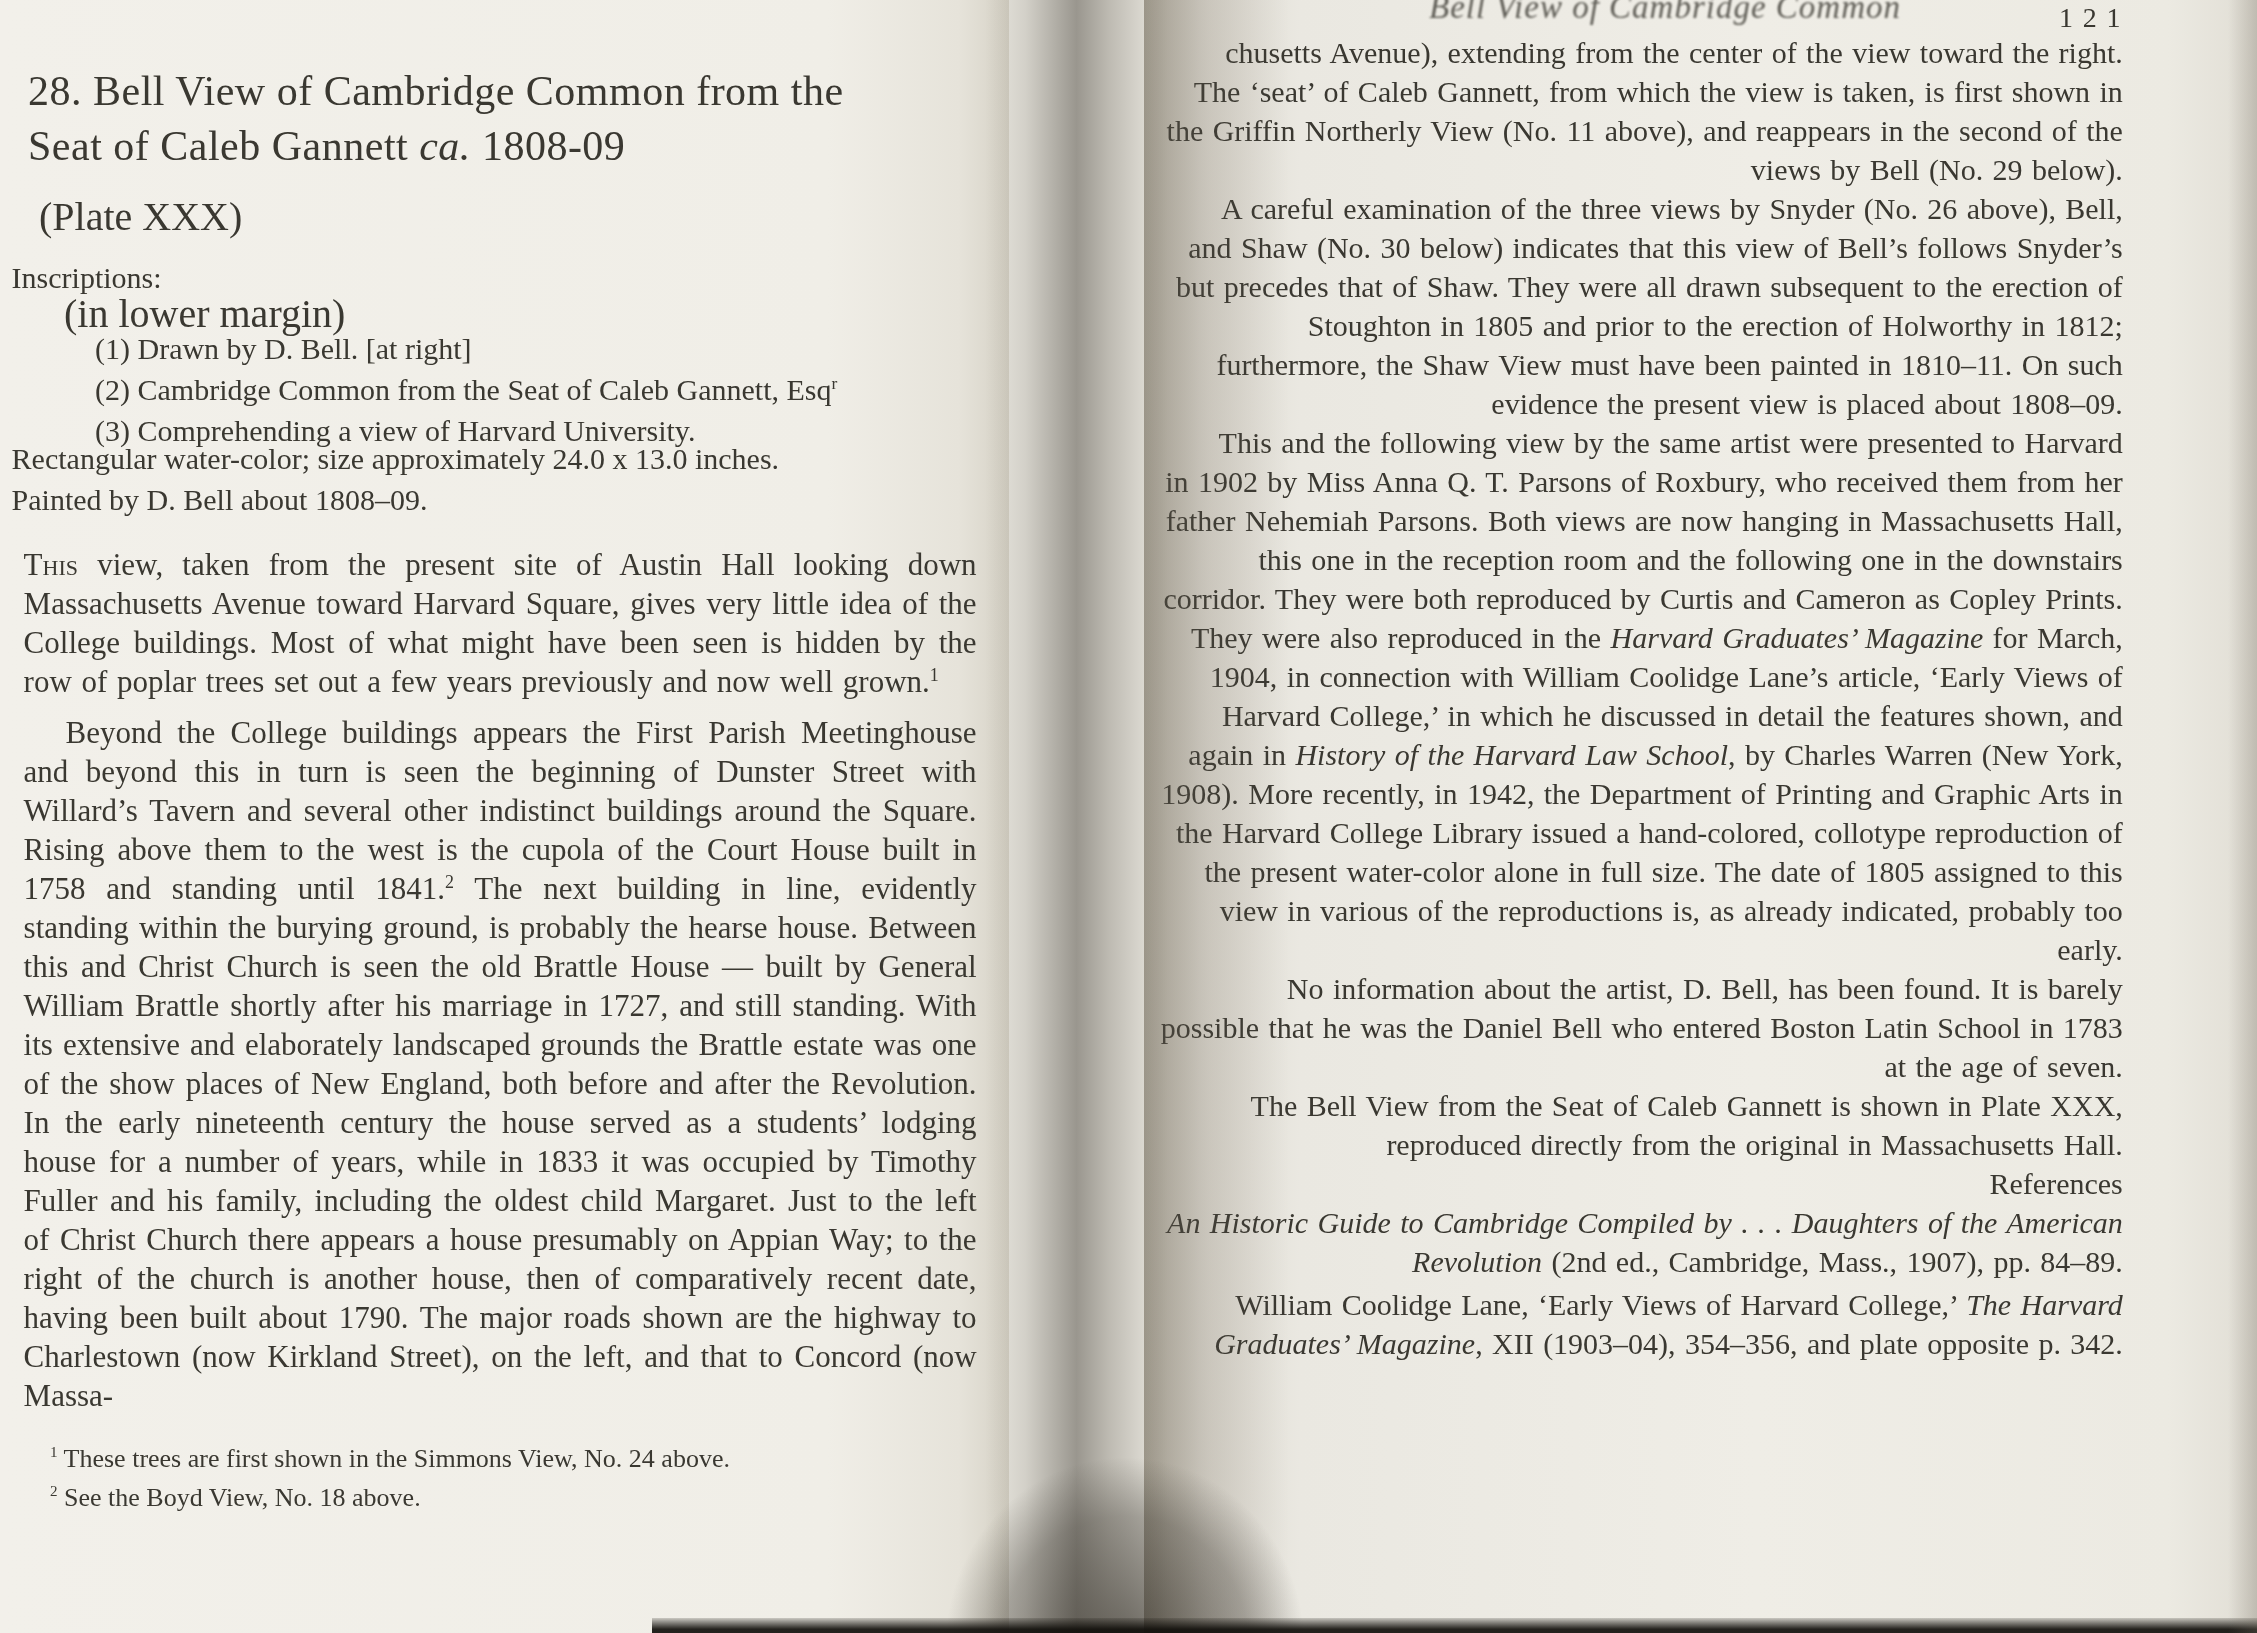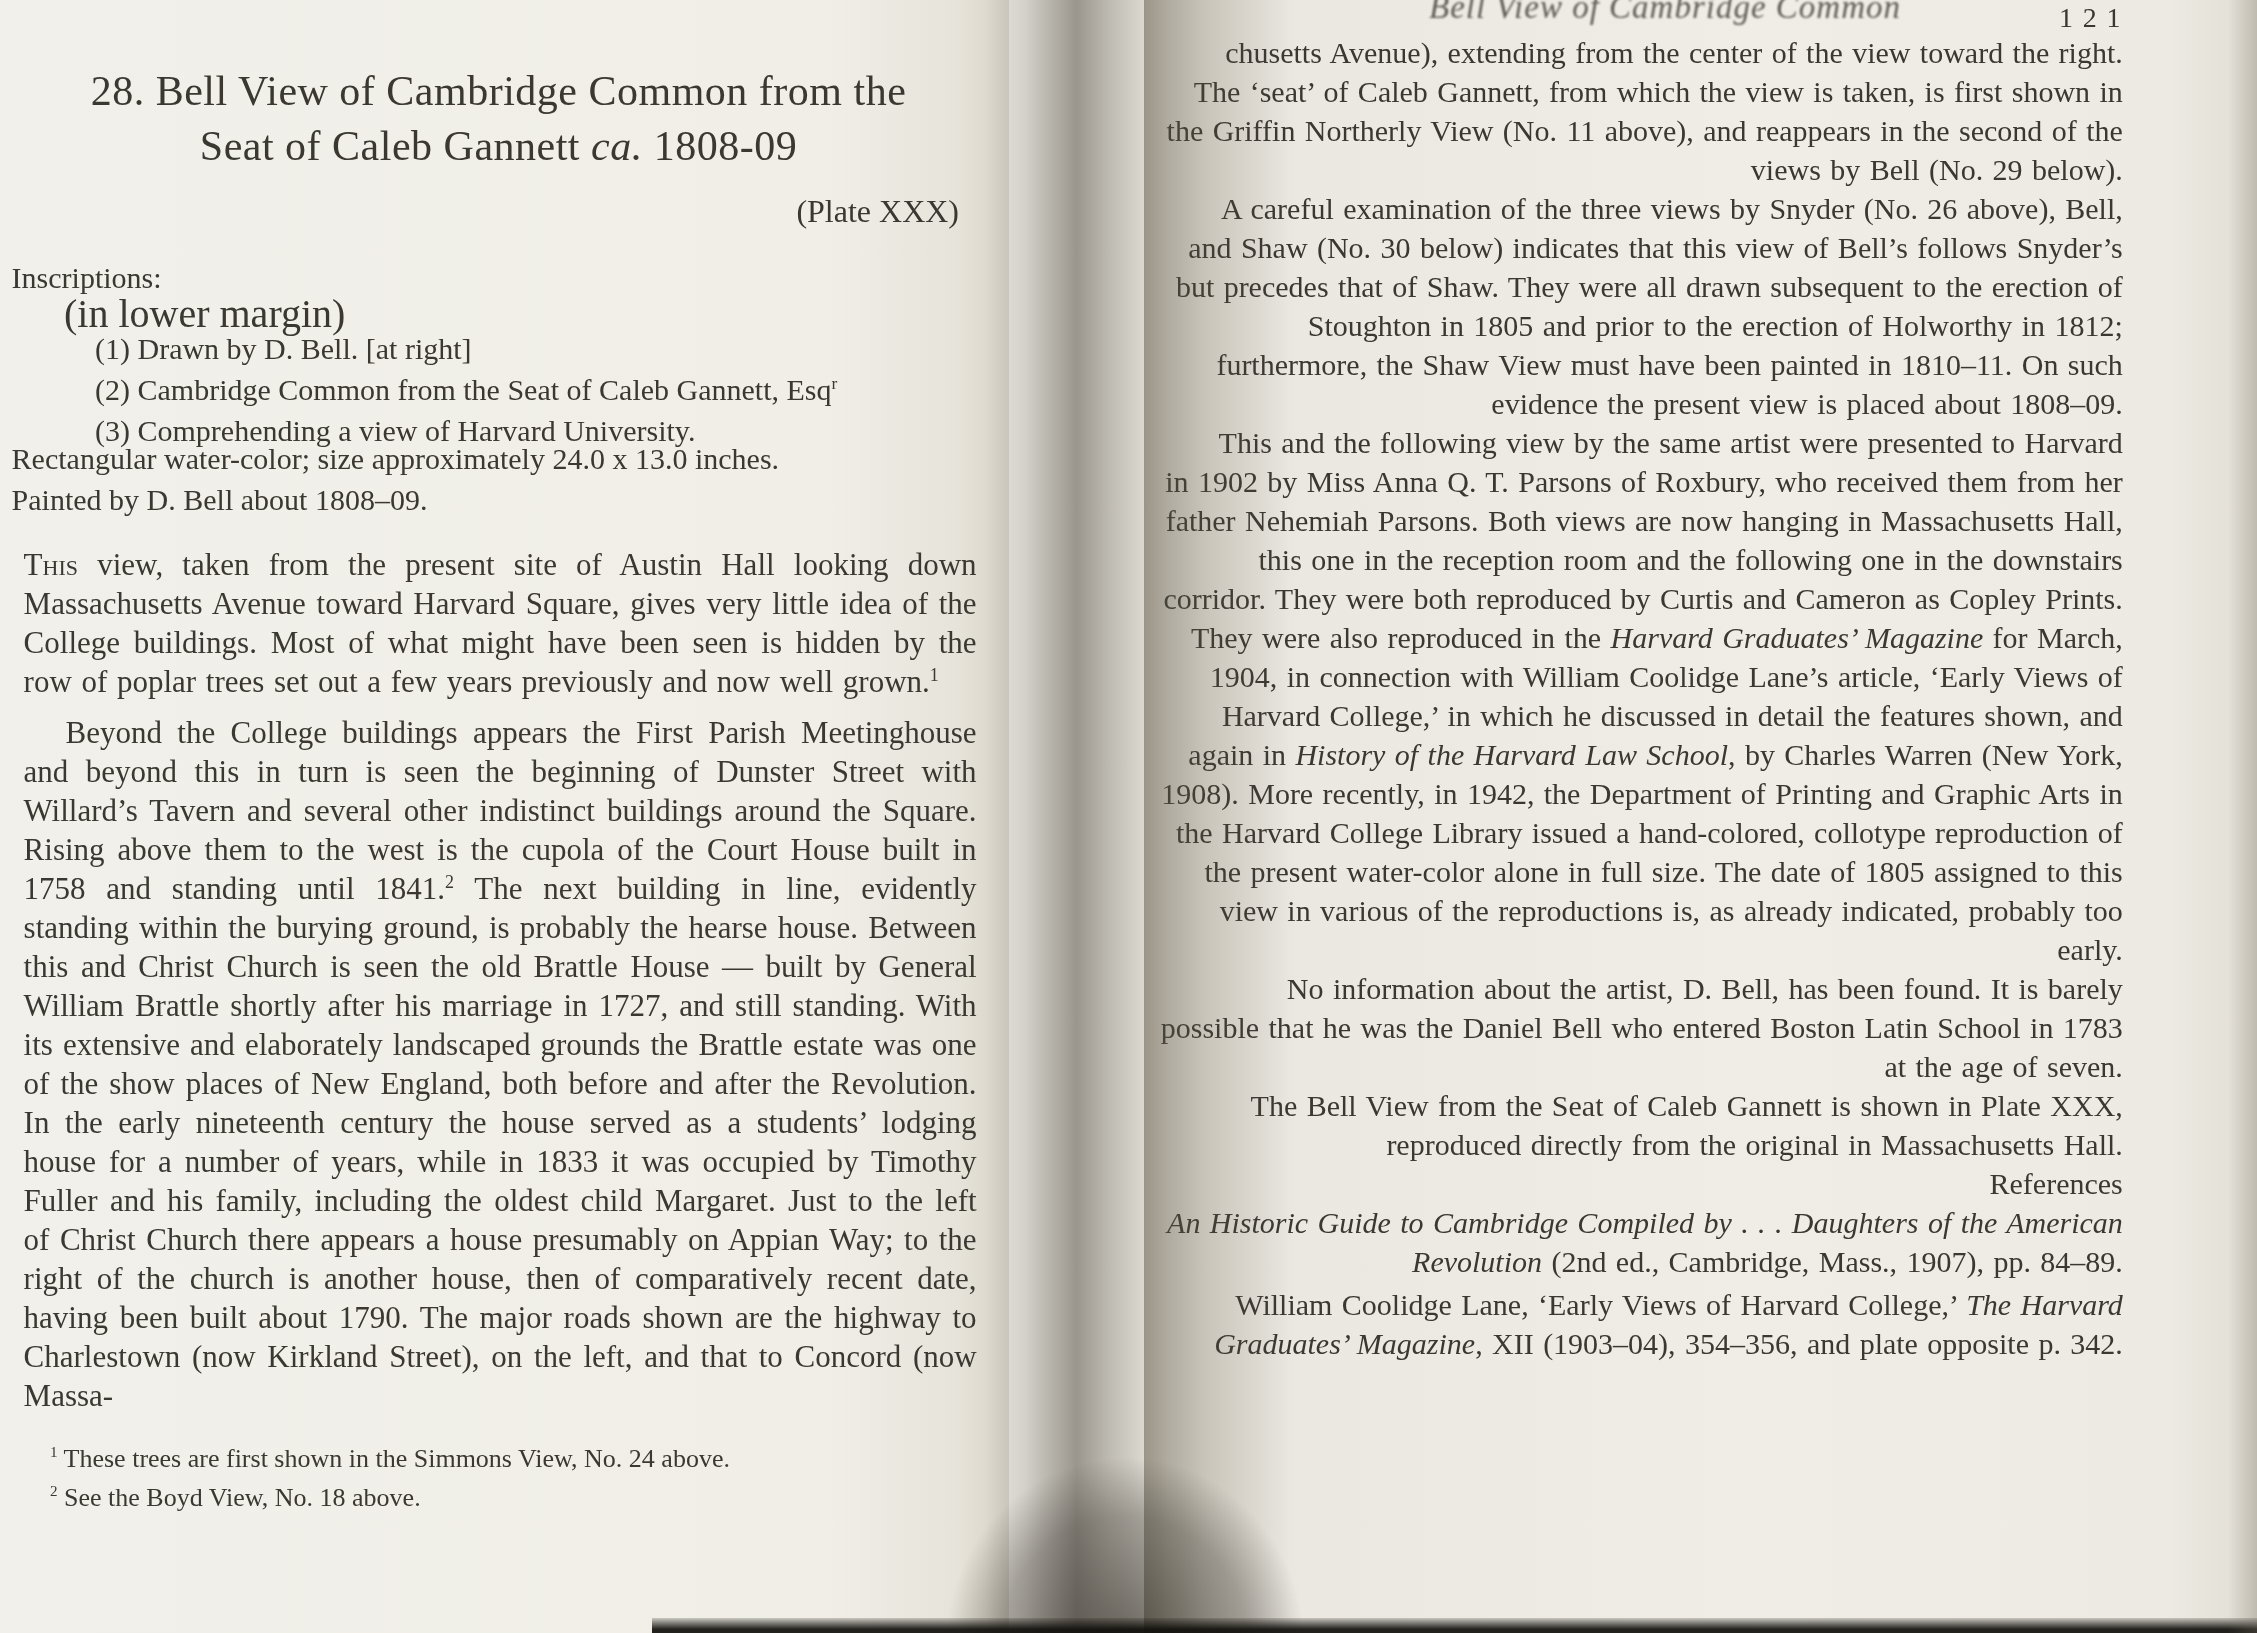--- a/index.html
+++ b/index.html
@@ -35,23 +35,23 @@
   }
   .bottom-strip{
     position:absolute;left:652px;right:0;bottom:0;height:16.4px;
     background:linear-gradient(180deg,rgba(32,29,23,0.18) 0%,rgba(18,16,12,0.92) 70%);
   }
   .right-edge-shadow{
     position:absolute;right:0;top:0;width:29px;height:100%;
     background:linear-gradient(90deg,rgba(116,109,96,0) 0%,rgba(116,109,96,0.30) 100%);
   }
   
-  .lp-title{position:absolute;top:64px;left:35px;width:927px;text-align:center;
+  .lp-title{position:absolute;top:64px;left:28px;width:927px;
     font-size:42px;line-height:55px;letter-spacing:0.5px;}
-  .lp-plate{position:absolute;top:193px;left:32px;width:927px;text-align:right;font-size:32px;}
+  .lp-plate{position:absolute;top:193px;left:39px;width:927px;text-align:left;font-size:40px;}
   .lp-insc-label{position:absolute;top:249px;left:11.6px;font-size:30px;margin-top:12px;}
   .lp-insc-sub{position:absolute;top:290px;left:64px;font-size:40px;}
   .lp-insc-items{position:absolute;top:328px;left:95px;font-size:30px;line-height:41px;}
   .lp-desc{position:absolute;left:11.6px;font-size:30px;}
   .lp-desc1{top:442px;}
   .lp-desc2{top:483px;}
   .lp-body{position:absolute;top:533px;left:11.6px;width:977px;
     font-size:31px;line-height:39px;text-align:justify;word-spacing:1.9px;}
   .lp-body p{margin:12px;}
   .lp-foot{position:absolute;top:1439px;left:50px;width:908px;

